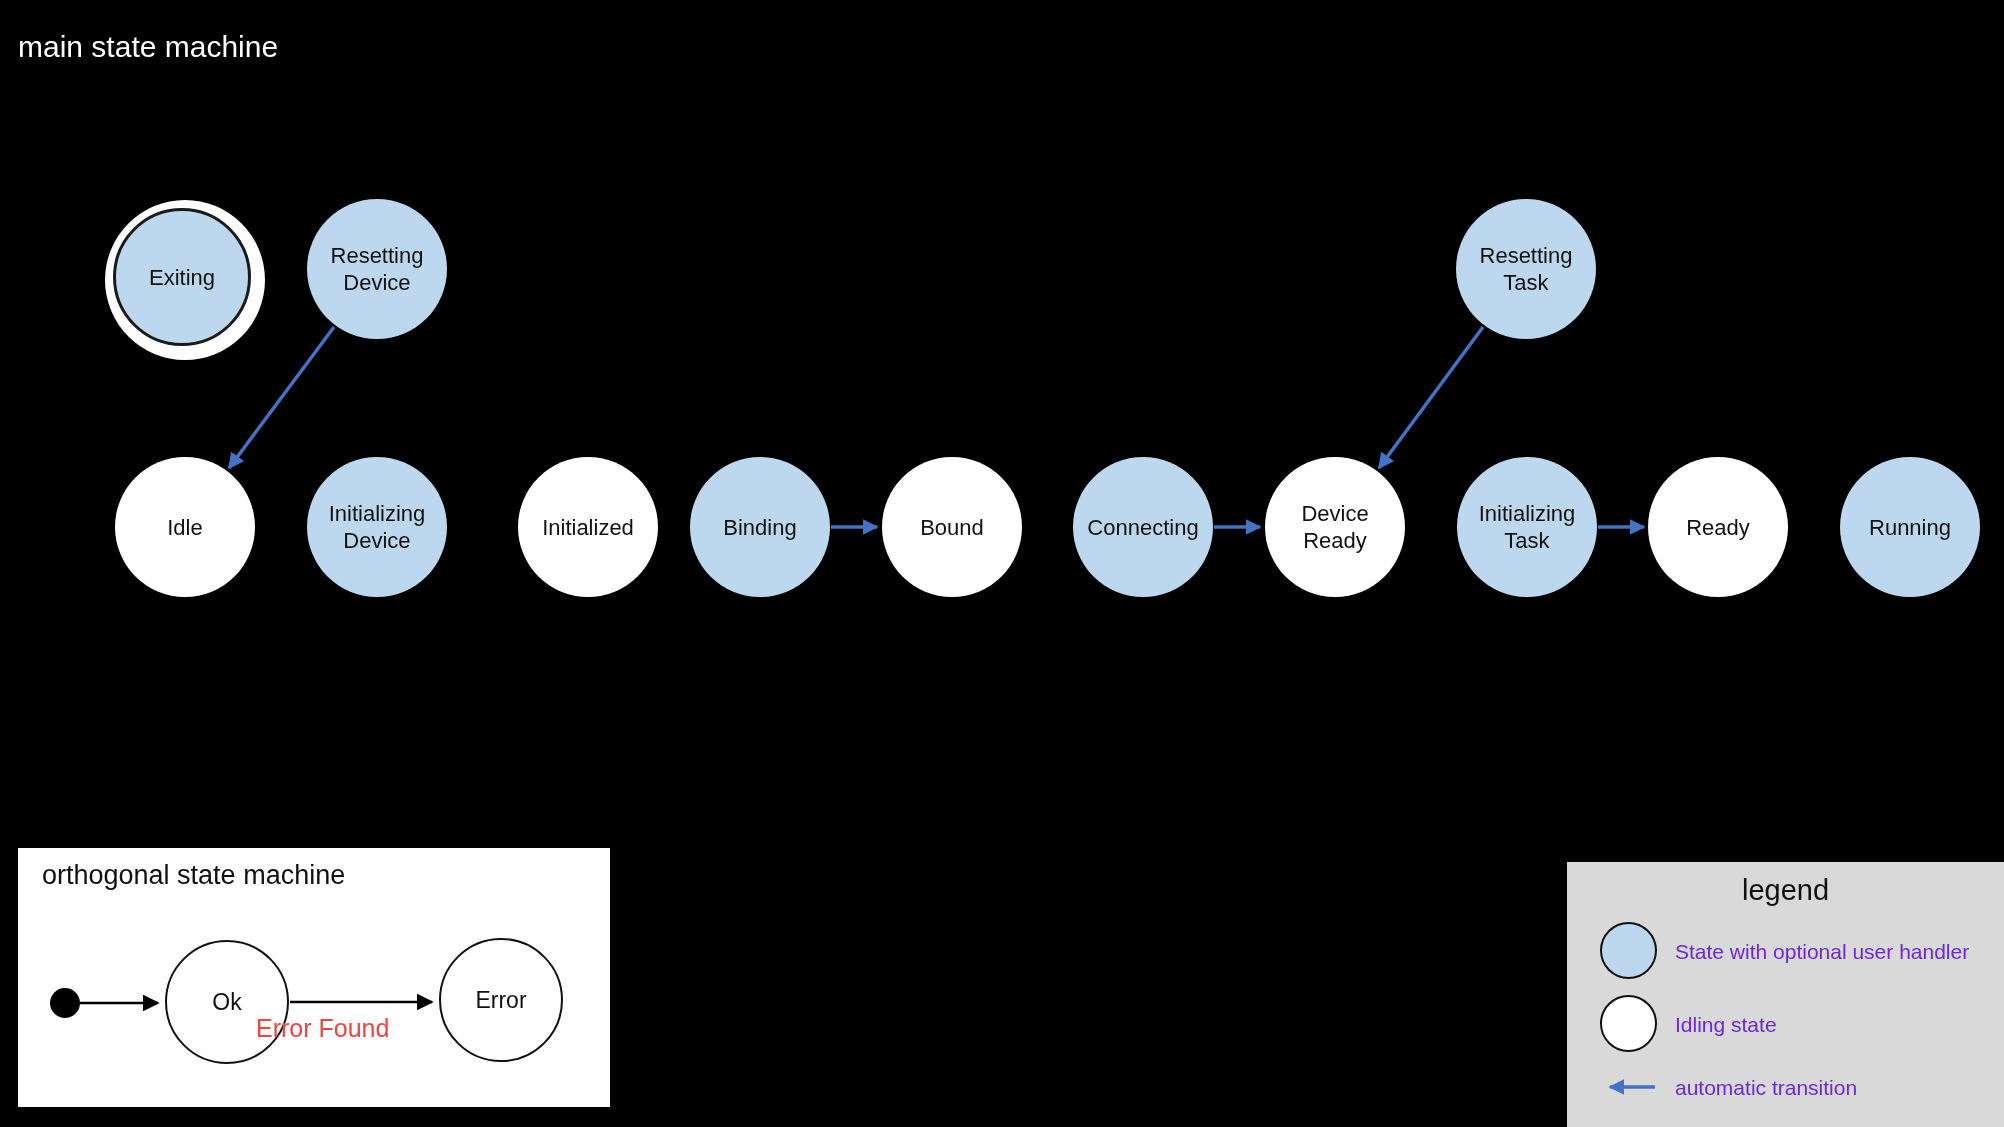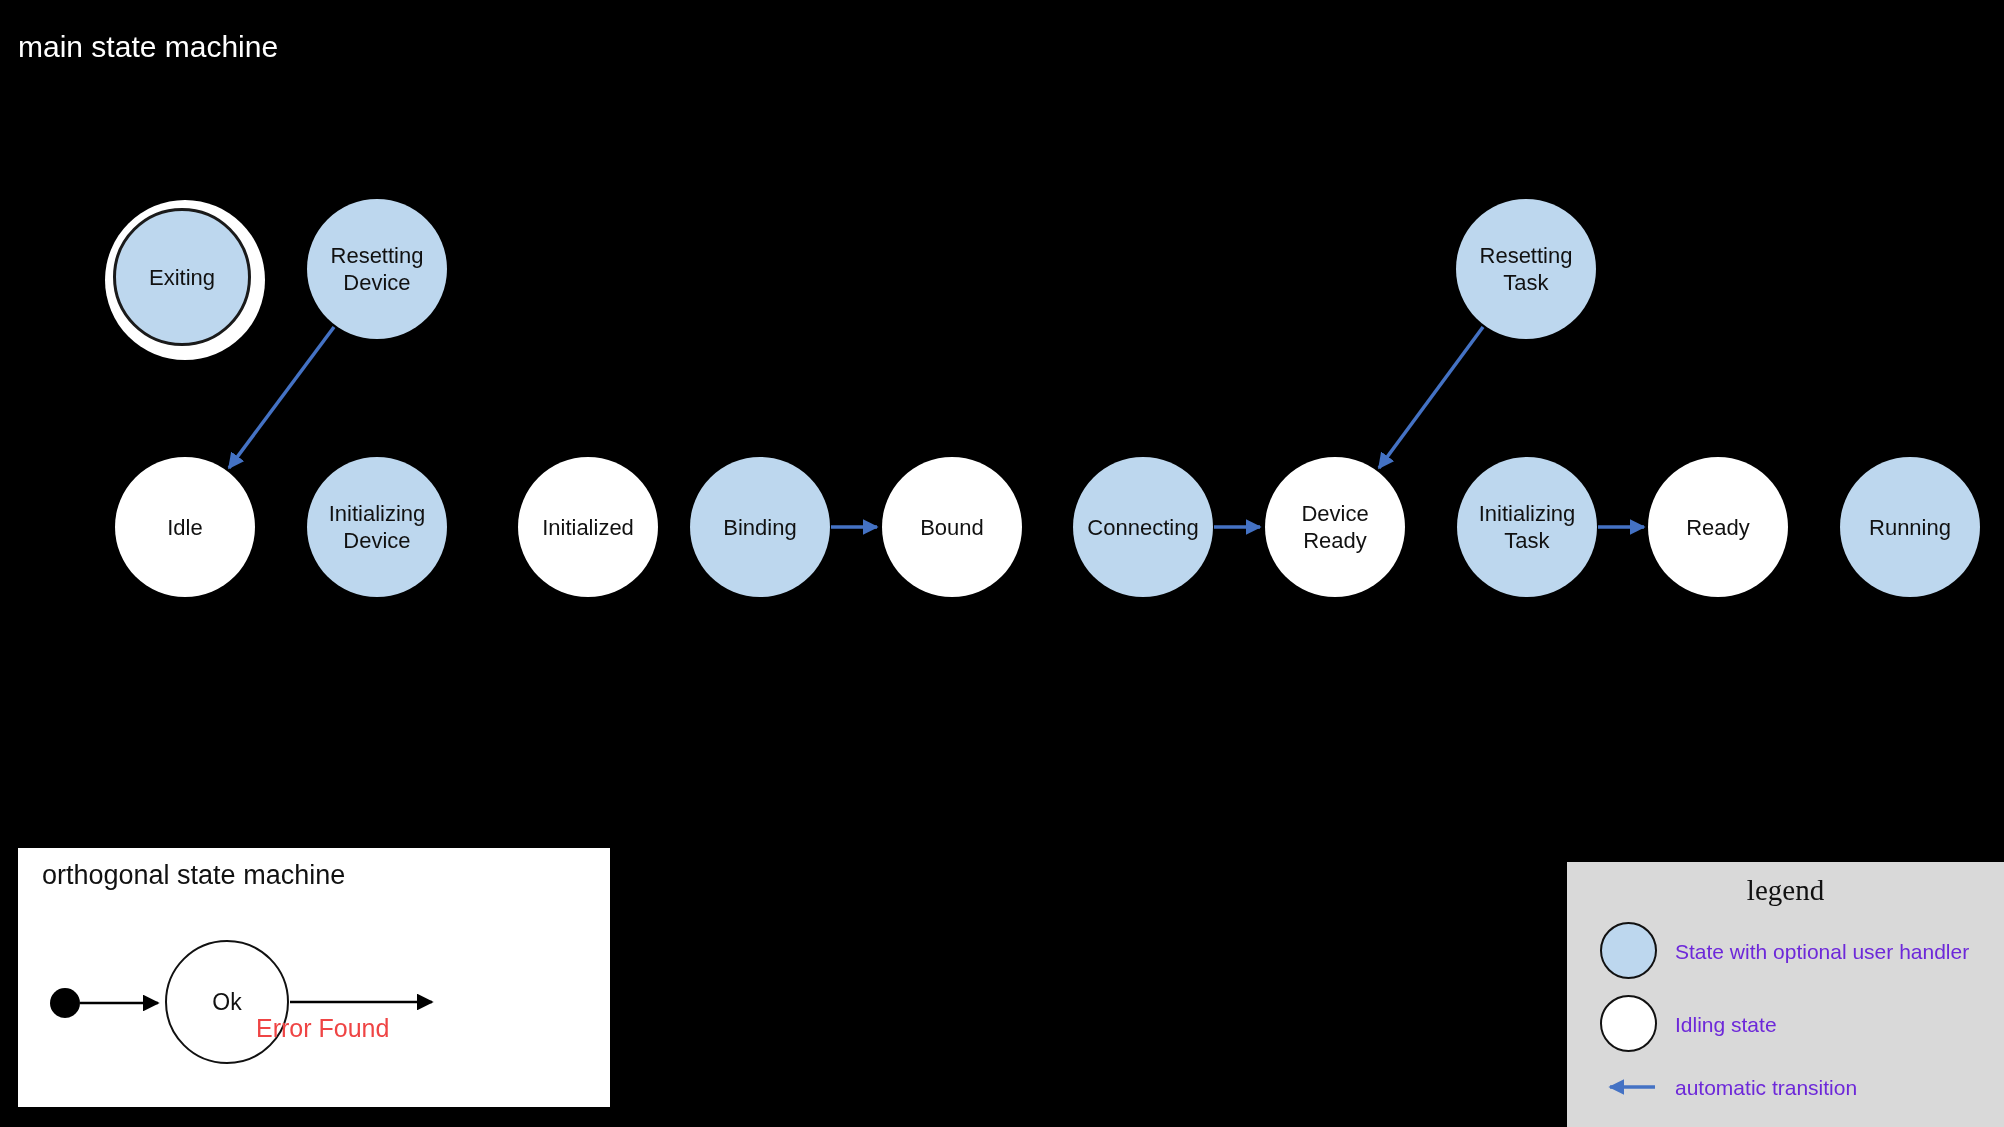--- a/index.html
+++ b/index.html
@@ -22,21 +22,21 @@
   .ortho-title{position:absolute;left:24px;top:12px;color:#111;font-size:27px;}
   .init-dot{position:absolute;left:32px;top:140px;width:30px;height:30px;border-radius:50%;background:#000;}
   .ostate{position:absolute;width:124px;height:124px;border-radius:50%;background:#fff;
           border:2.5px solid #111;box-sizing:border-box;display:flex;align-items:center;
           justify-content:center;color:#111;font-size:23px;}
   .ostate.ok{left:147px;top:92px;}
   .ostate.error{left:421px;top:90px;}
   .trans-label{position:absolute;left:238px;top:166px;color:#ef4444;font-size:25px;}
   
   .legend{position:absolute;left:1567px;top:862px;width:437px;height:265px;background:#d9d9d9;z-index:2;}
-  .legend-title{position:absolute;left:0;top:12px;width:100%;text-align:center;color:#111;font-size:29px;font-family:Liberation Serif, serif;}
+  .legend-title{position:absolute;left:0;top:12px;width:100%;text-align:center;color:#111;font-size:29px;}
   .legend-circle{position:absolute;left:33px;width:57px;height:57px;border-radius:50%;
                  border:2.5px solid #111;box-sizing:border-box;}
   .legend-circle.handler{top:60px;background:#bdd7ee;}
   .legend-circle.idling{top:133px;background:#ffffff;}
   .legend-label{position:absolute;left:108px;color:#6d28d9;font-size:21px;}
   .legend-label.l1{top:78px;}
   .legend-label.l2{top:151px;}
   .legend-label.l3{top:214px;}
 </style>
 </head>
@@ -113,20 +113,23 @@
   <div class="ortho-box">
     <div class="ortho-title">orthogonal state machine</div>
     <svg class="overlay" width="575" height="259">
       <line x1="62" y1="155" x2="140" y2="155" stroke="#000" stroke-width="2.4" marker-end="url(#arrK)"></line>
       <line x1="272" y1="154" x2="414" y2="154" stroke="#000" stroke-width="2.4" marker-end="url(#arrK)"></line>
     </svg>
     <div class="init-dot"></div>
     <div class="ostate ok">
       <span>Ok</span>
     </div>
+    <div class="ostate error">
+      <span>Error</span>
+    </div>
     <div class="trans-label">Error Found</div>
   </div>
 
   <div class="legend">
     <div class="legend-title">legend</div>
     <span class="legend-circle handler"></span>
     <span class="legend-circle idling"></span>
     <svg class="overlay" width="437" height="265">
       <line x1="88" y1="225" x2="43" y2="225" stroke="#4472c4" stroke-width="3.5" marker-end="url(#arrB)"></line>
     </svg>

